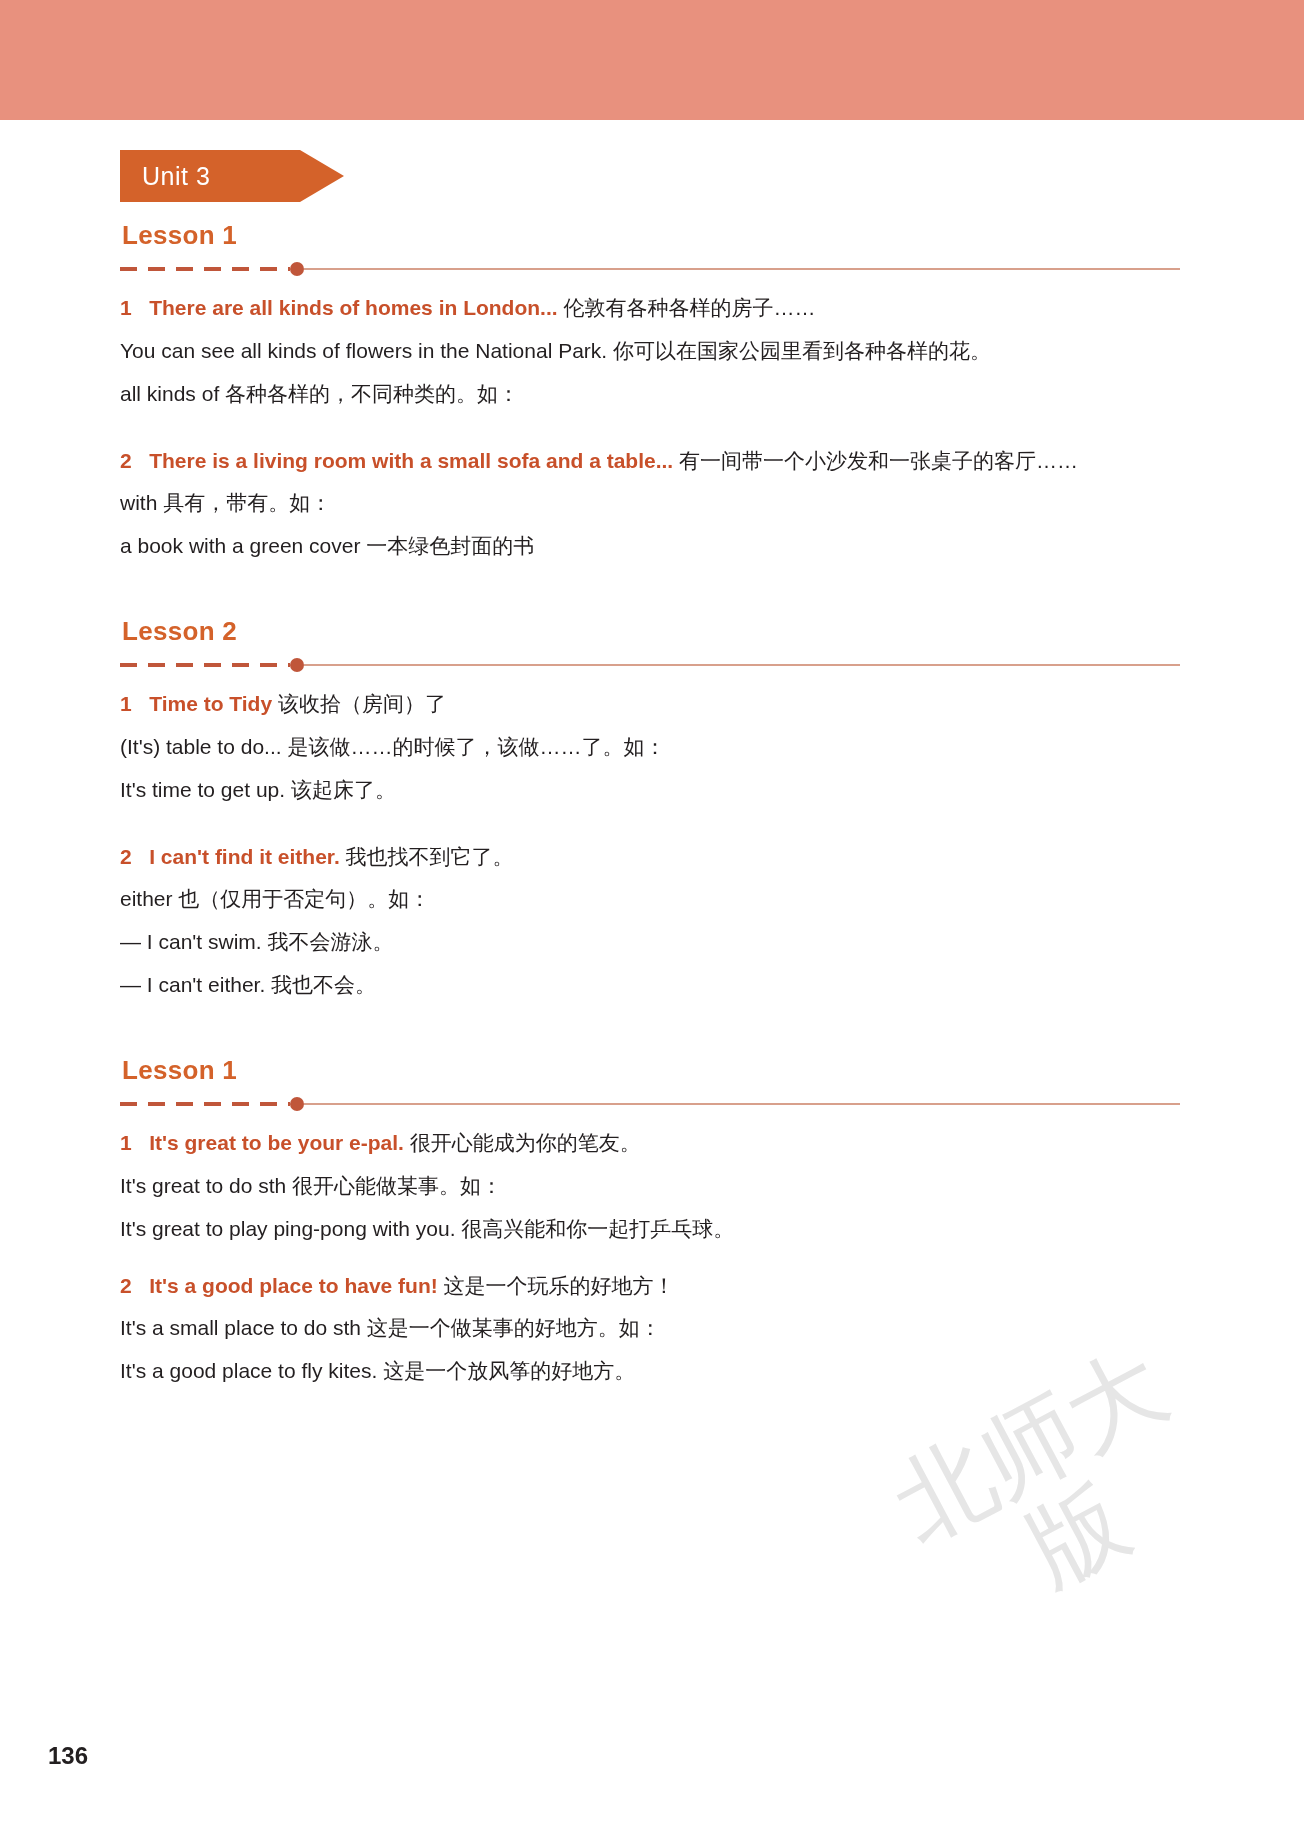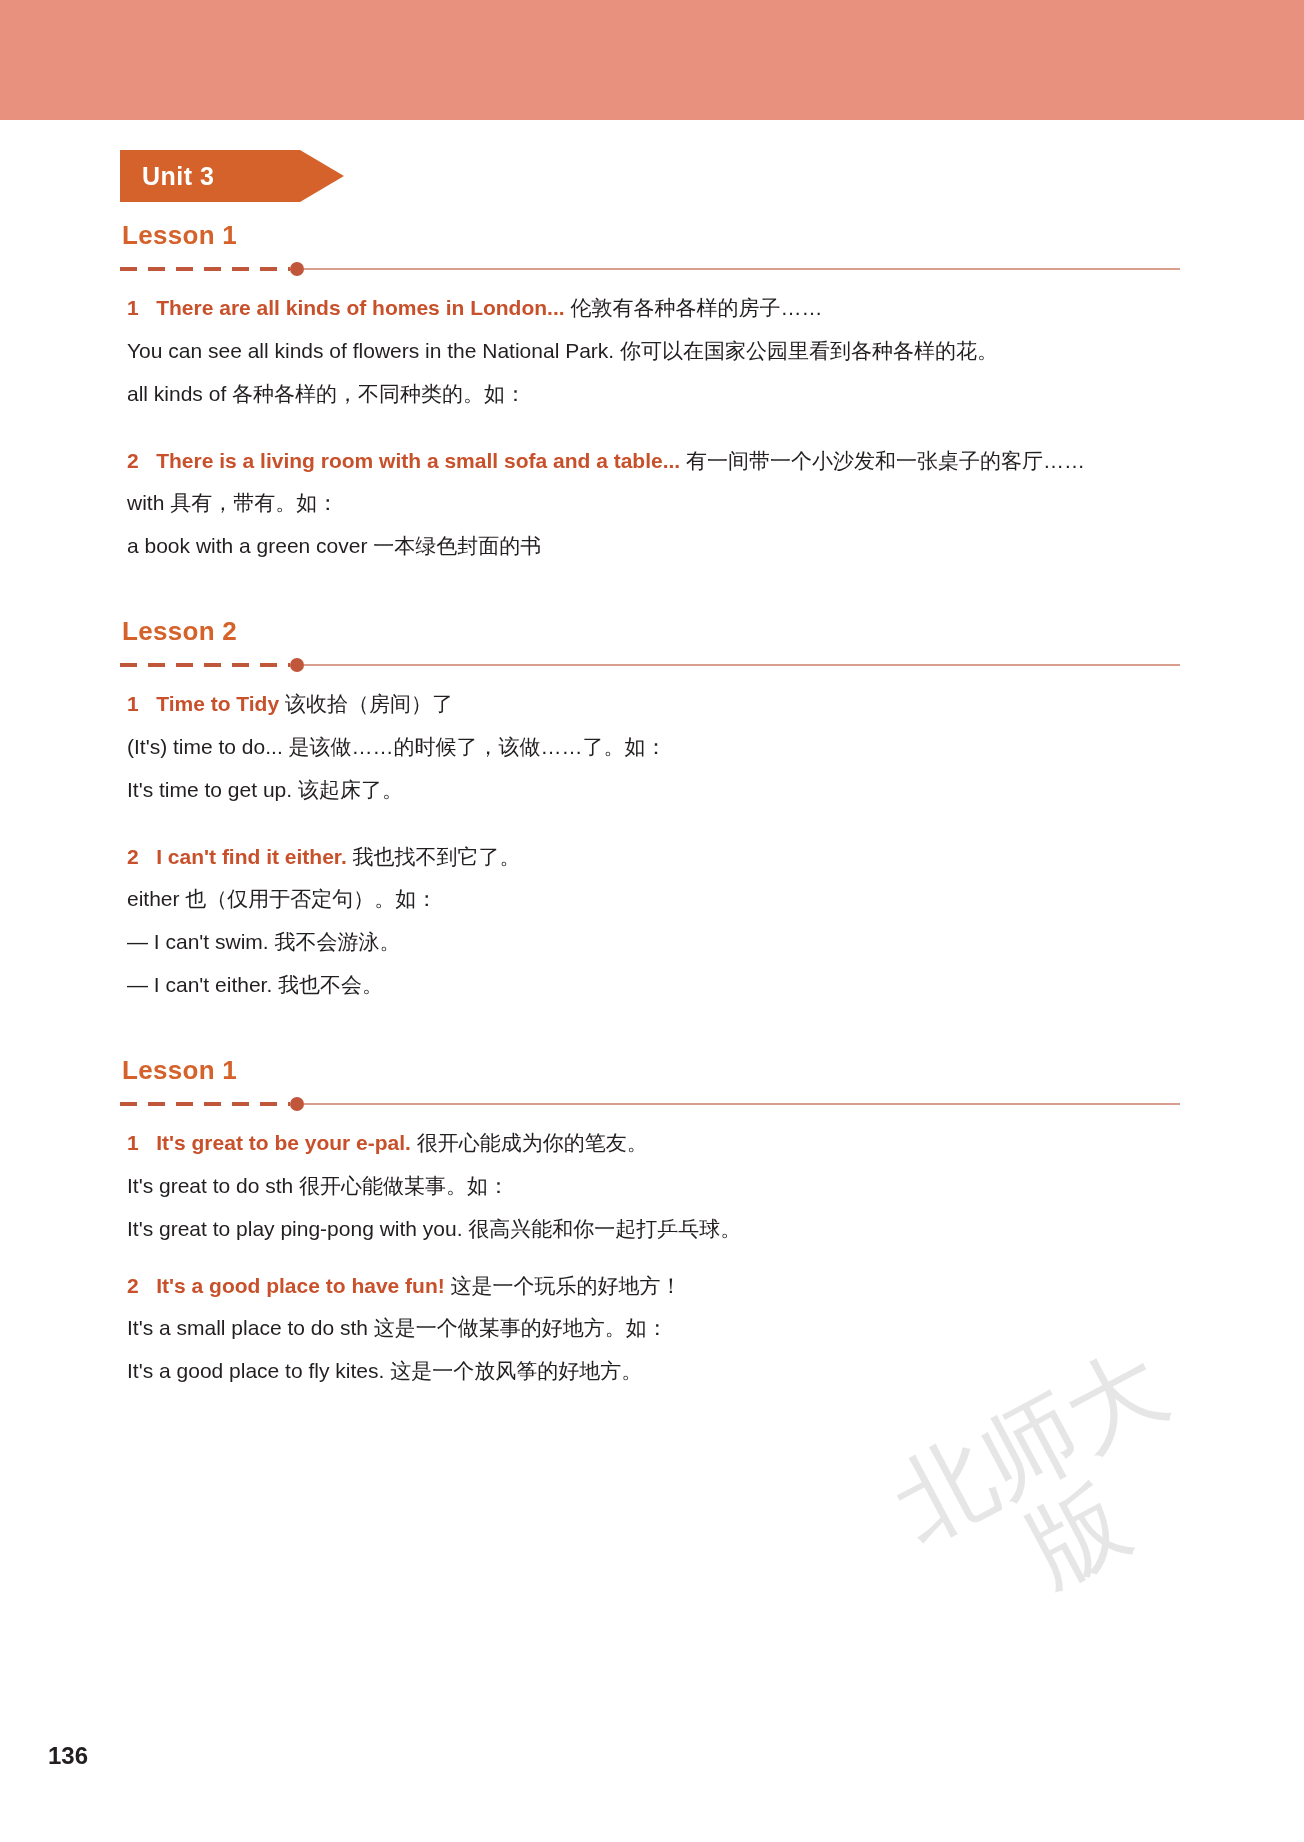--- a/index.html
+++ b/index.html
@@ -41,21 +41,21 @@
     margin-bottom: 18px;
   }
   .unit-tag {
     position: absolute;
     left: 0;
     top: 0;
     height: 52px;
     background: #d4622a;
     color: #ffffff;
     font-size: 25px;
-    font-weight: bold;
+    font-weight: normal;
     line-height: 52px;
     padding: 0 34px 16px 22px;
     letter-spacing: 0.5px;
     box-sizing: border-box;
     min-width: 180px;
   }
   .unit-tag-arrow {
     position: absolute;
     left: 180px;
     top: 0;
@@ -105,21 +105,21 @@
     height: 2px;
     background: #d8a08c;
   }
   .item {
     margin-bottom: 10px;
   }
   .entry {
     font-size: 21px;
     line-height: 1.85;
     color: #231f20;
-    margin: 0 0 4px 7px;
+    margin: 0 0 4px 0;
   }
   .entry.head {
     color: #c8502a;
     font-weight: bold;
   }
   .entry.head .cn {
     color: #231f20;
     font-weight: normal;
   }
   .entry .cn {
@@ -201,21 +201,21 @@
     <div class="lesson-block">
       <div class="lesson-title">Lesson 2</div>
       <div class="divider">
         <div class="dashes"></div>
         <div class="dot"></div>
         <div class="line"></div>
       </div>
 
       <div class="item">
         <p class="entry head"><span>1</span>&nbsp;&nbsp;&nbsp;<span>Time to Tidy</span> <span class="cn">该收拾（房间）了</span></p>
-        <p class="entry">(It's) time to do... 是该做……的时候了，该做……了。如：</p>
+        <p class="entry">(It's) table to do... 是该做……的时候了，该做……了。如：</p>
         <p class="entry">It's time to get up. 该起床了。</p>
       </div>
 
       <div class="gap"></div>
 
       <div class="item">
         <p class="entry head"><span>2</span>&nbsp;&nbsp;&nbsp;<span>I can't find it either.</span> <span class="cn">我也找不到它了。</span></p>
         <p class="entry">either 也（仅用于否定句）。如：</p>
         <p class="entry">— I can't swim. 我不会游泳。</p>
         <p class="entry">— I can't either. 我也不会。</p>

